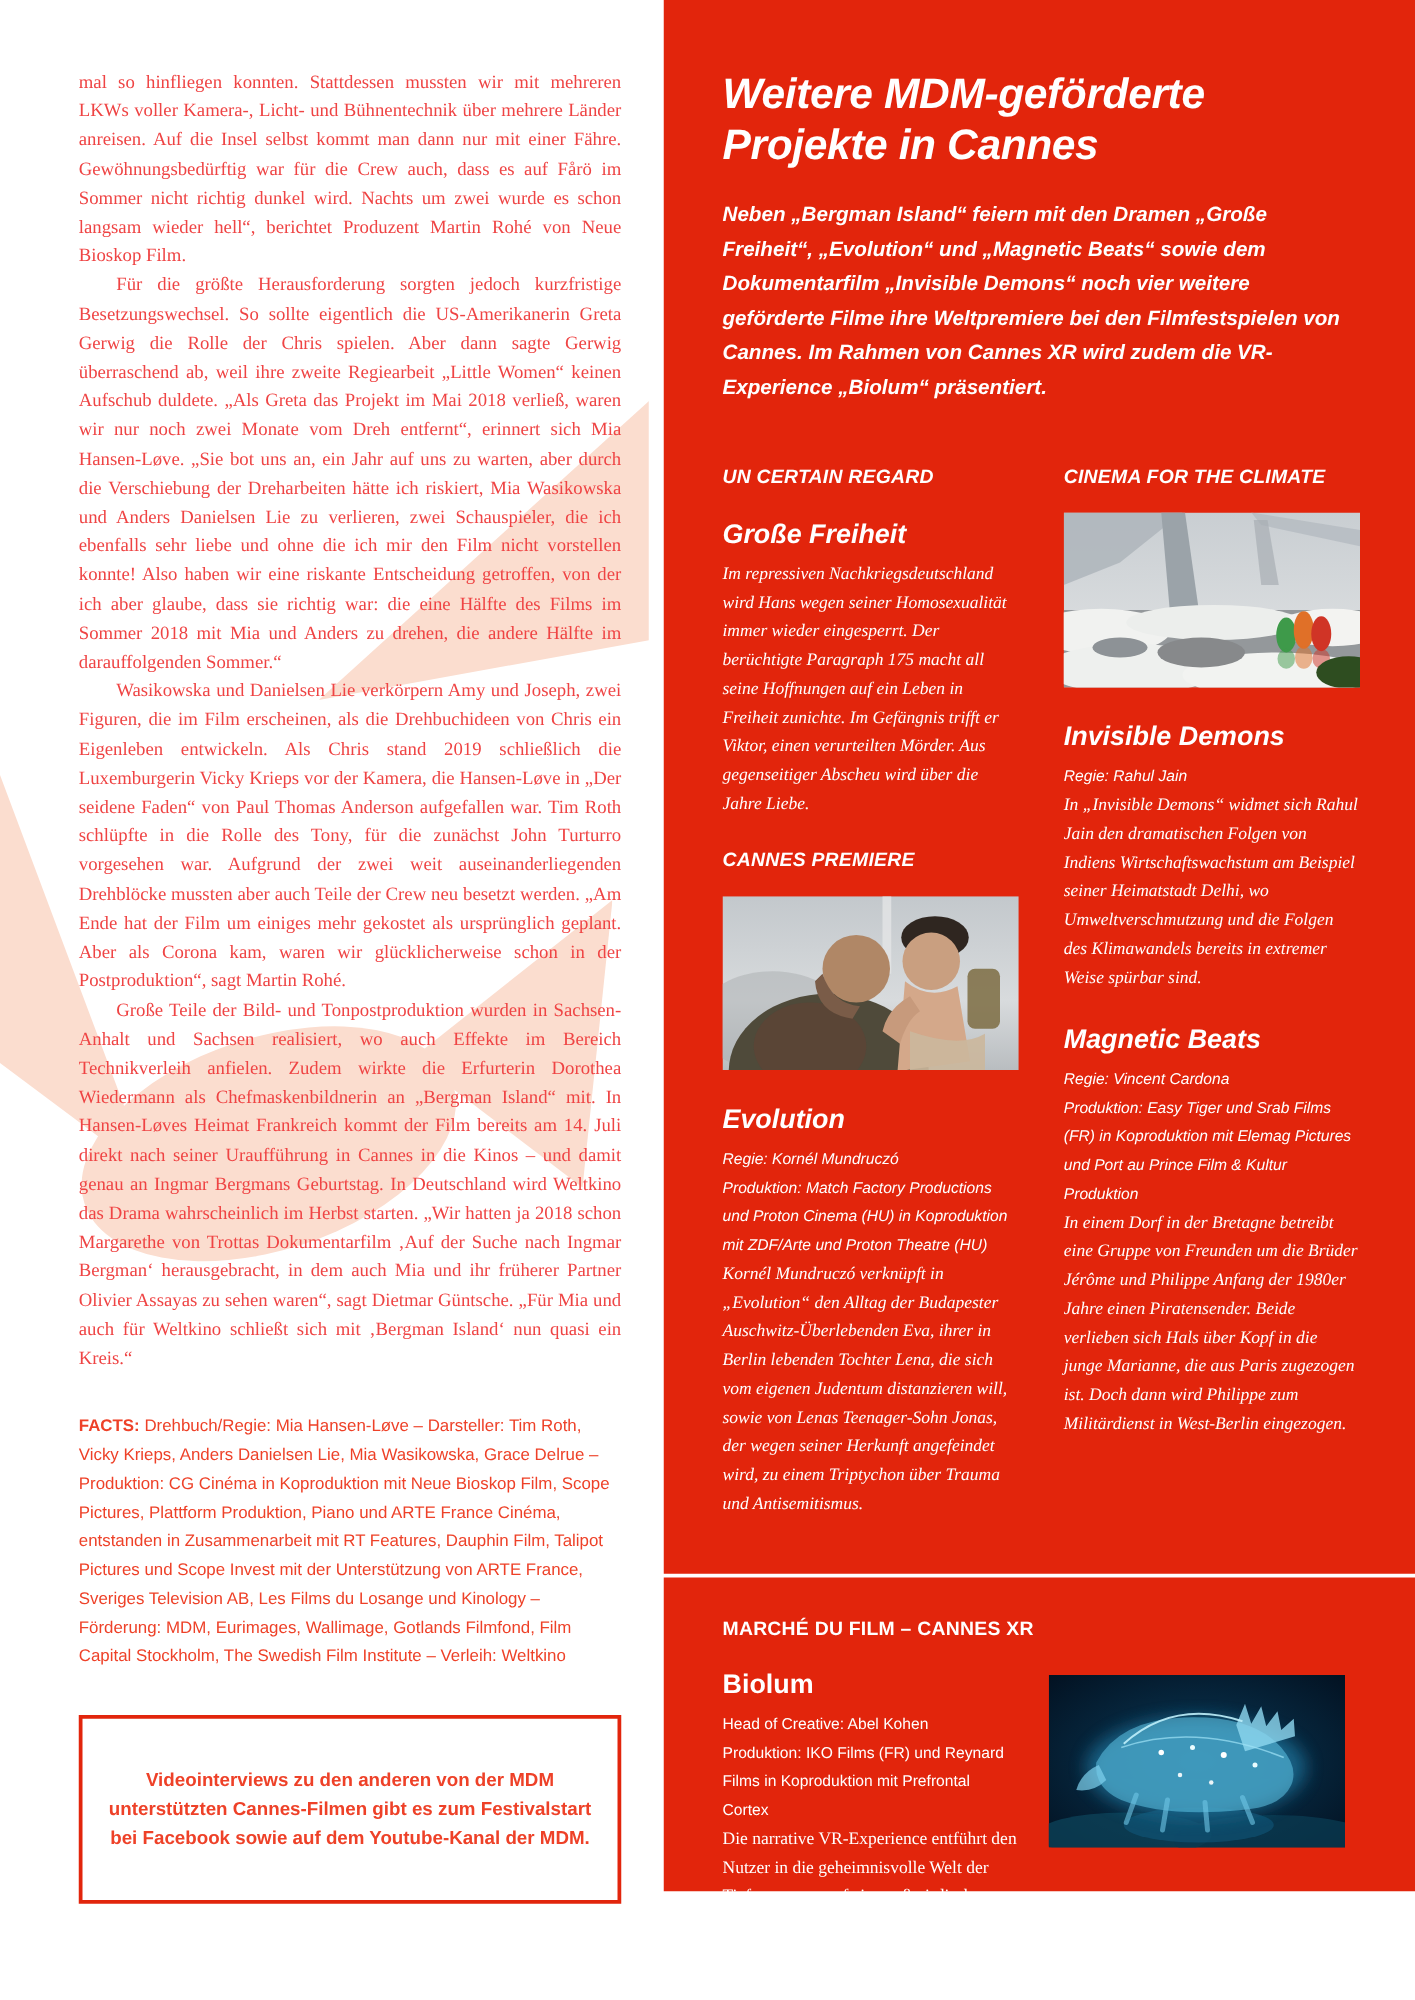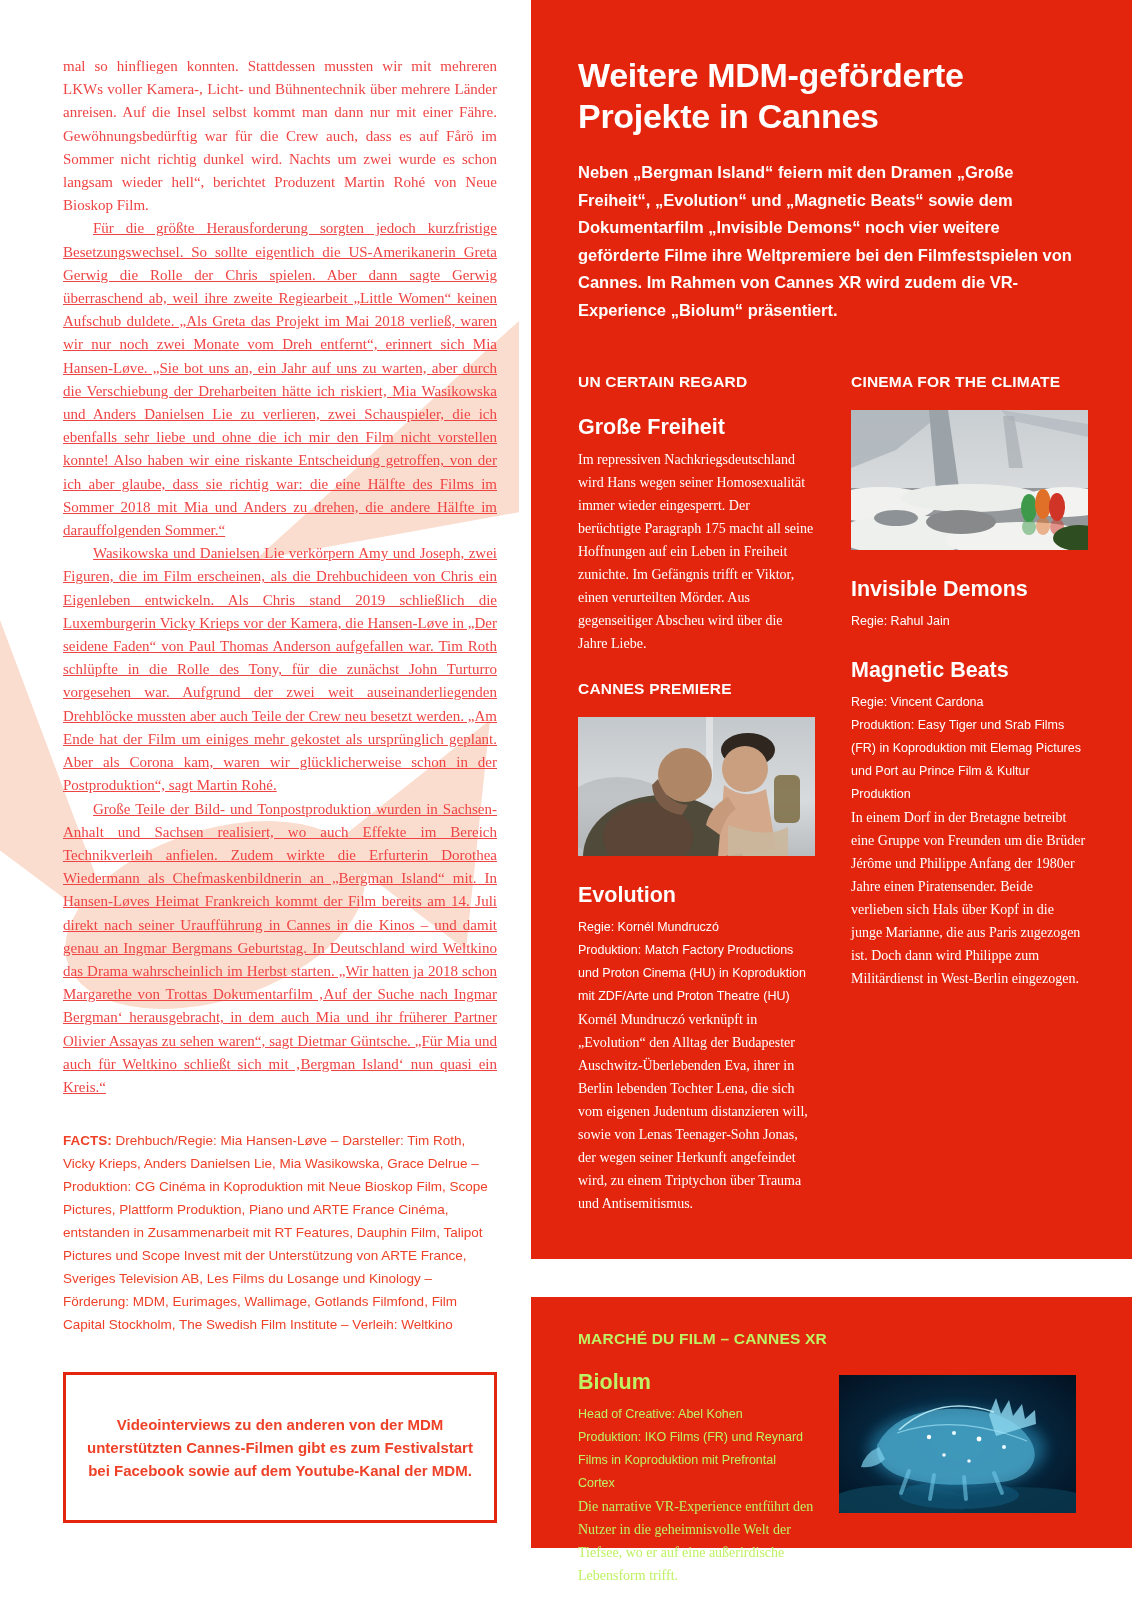--- a/index.html
+++ b/index.html
@@ -11,30 +11,30 @@
   .watermark{position:absolute;left:0;top:250px;width:519px;height:790px;overflow:hidden;z-index:0;}
   .wm{position:absolute;background:#fbddcf;}
   .wm1{left:255px;top:70px;width:265px;height:240px;clip-path:polygon(100% 0,0 100%,100% 80%);}
   .wm2{left:-30px;top:290px;width:250px;height:400px;clip-path:polygon(0 0,60% 100%,0 72%);}
   .wm3{left:60px;top:580px;width:310px;height:170px;border-radius:50%;transform:rotate(-18deg);}
   .wm4{left:330px;top:470px;width:160px;height:230px;clip-path:polygon(100% 0,0 55%,85% 100%);}
   .left-col{position:absolute;left:63px;top:55px;width:434px;z-index:1;}
   .article{font-family:"Liberation Serif",serif;font-size:15px;line-height:23.2px;
     color:#ef4444;text-align:justify;hyphens:auto;-webkit-hyphens:auto;}
   .article p{margin:0;}
-  .article p + p{text-indent:30px;text-decoration:underline;}
+  .article p + p{text-indent:30px;}
   .facts{margin-top:30px;font-size:13.5px;line-height:23px;color:#ee4128;text-align:left;}
   .facts b{font-weight:bold;}
   .video-box{margin-top:36px;border:3px solid #e2250c;padding:38px 14px;
     text-align:center;font-weight:bold;color:#ee4128;font-size:15px;line-height:23px;}
   
   .red-main{position:absolute;left:531px;top:0;width:601px;height:1259px;background:#e2250c;
-    box-sizing:border-box;padding:55px 0 0 47px;color:#ffffff;z-index:1;}
+    box-sizing:border-box;padding:55px 0 0 47px;color:#ffffff;z-index:1;font-style:italic;}
   .red-bottom{position:absolute;left:531px;top:1262px;width:601px;height:251px;background:#e2250c;
-    box-sizing:border-box;padding:32px 0 0 47px;color:#bef264;z-index:1;margin-top:35px;}
+    box-sizing:border-box;padding:32px 0 0 47px;color:#ffffff;z-index:1;}
   .red-main h1{margin:0;font-size:34px;line-height:41px;font-weight:bold;letter-spacing:-0.3px;width:520px;}
   .intro{margin:22px 0 0;font-weight:bold;font-size:16.5px;line-height:27.5px;width:505px;}
   .cols{display:flex;gap:36px;margin-top:48px;width:498px;}
   .col{width:237px;flex:0 0 237px;}
   .category{margin:0 0 22px;font-size:15.5px;line-height:20px;font-weight:bold;letter-spacing:0.2px;}
   .film-title{margin:0 0 8px;font-size:21.5px;line-height:26px;font-weight:bold;}
   .credits{font-size:12.5px;line-height:23px;}
   .credits div{margin:0;}
   .desc{margin:0;font-family:"Liberation Serif",serif;font-size:14px;line-height:23px;}
   .film-section{margin-bottom:24px;}
@@ -141,20 +141,21 @@
             <ellipse cx="178" cy="117" rx="7" ry="8" fill="#3e9a4a" opacity="0.5"></ellipse>
             <ellipse cx="192" cy="116" rx="7" ry="9" fill="#e07028" opacity="0.5"></ellipse>
             <ellipse cx="206" cy="117" rx="7" ry="8" fill="#d03426" opacity="0.5"></ellipse>
             <ellipse cx="228" cy="128" rx="26" ry="13" fill="#2e4d20"></ellipse>
           </svg>
         </span>
         <h3 class="film-title">Invisible Demons</h3>
         <div class="credits">
           <div>Regie: Rahul Jain</div>
         </div>
+        <p class="desc">In „Invisible Demons“ widmet sich Rahul Jain den dramatischen Folgen von Indiens Wirtschaftswachstum am Beispiel seiner Heimatstadt Delhi, wo Umweltverschmutzung und die Folgen des Klimawandels bereits in extremer Weise spürbar sind.</p>
       </section>
 
       <section class="film-section">
         <h3 class="film-title">Magnetic Beats</h3>
         <div class="credits">
           <div>Regie: Vincent Cardona</div>
           <div>Produktion: Easy Tiger und Srab Films (FR) in Koproduktion mit Elemag Pictures und Port au Prince Film &amp; Kultur Produktion</div>
         </div>
         <p class="desc">In einem Dorf in der Bretagne betreibt eine Gruppe von Freunden um die Brüder Jérôme und Philippe Anfang der 1980er Jahre einen Piratensender. Beide verlieben sich Hals über Kopf in die junge Marianne, die aus Paris zugezogen ist. Doch dann wird Philippe zum Militärdienst in West-Berlin eingezogen.</p>
       </section>

